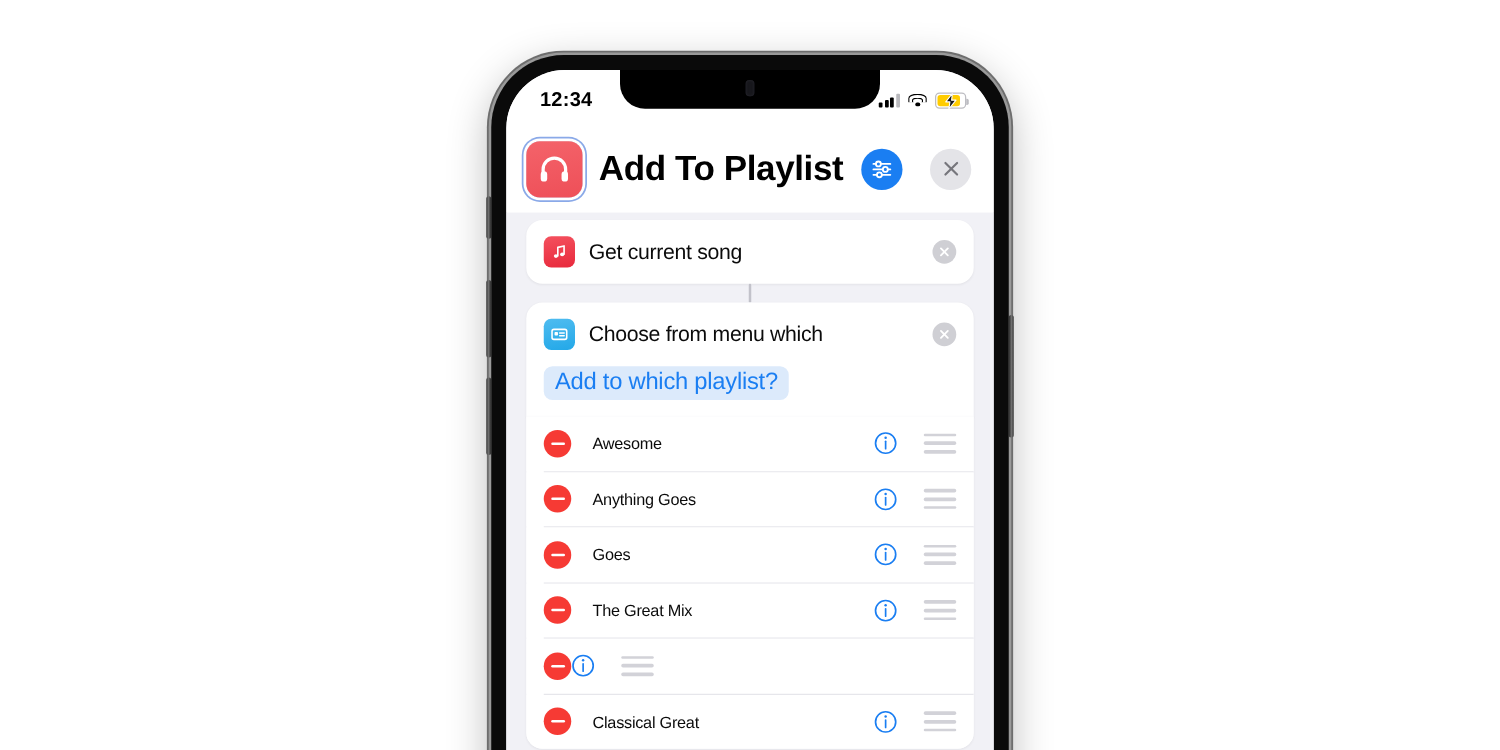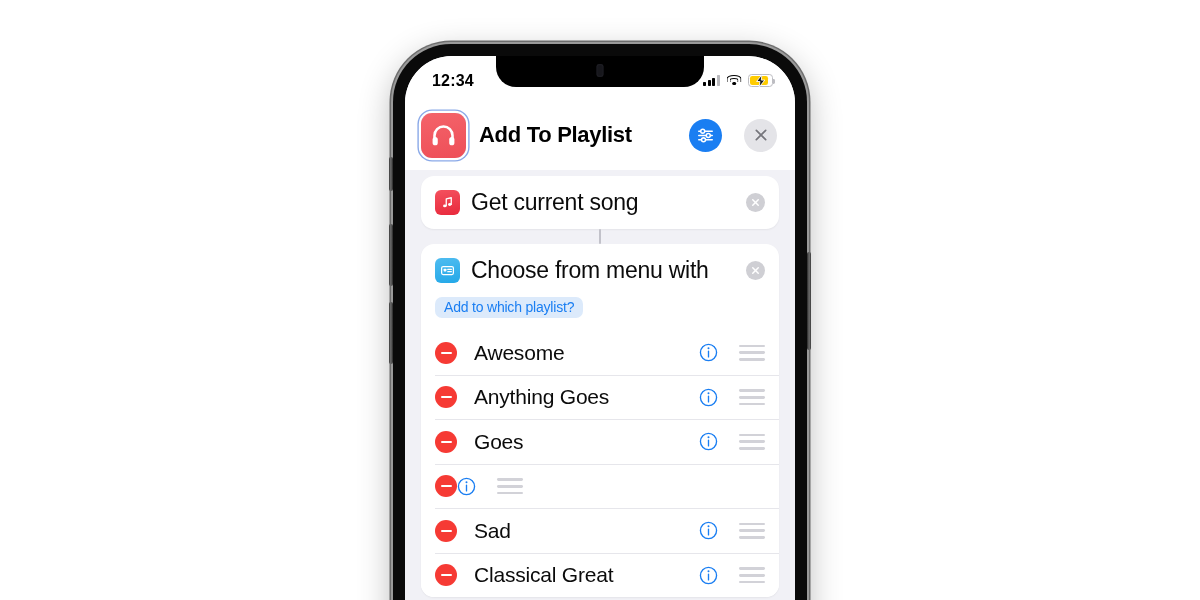--- a/index.html
+++ b/index.html
@@ -91,59 +91,59 @@
     display:flex; align-items:center; padding:0 18px 0 16px; gap:13px;
     z-index:20;
   }
   #app-icon {
     width:45px; height:45px; border-radius:11px;
     background:linear-gradient(170deg,#f4636a,#ee4f58);
     display:flex; align-items:center; justify-content:center;
     box-shadow:0 0 0 2.2px #ffffff, 0 0 0 3.6px #8aa9e8;
     flex:none;
   }
-  #sc-title { font-size:22px; font-weight:700; color:#000; letter-spacing:-.3px; flex:1; }
+  #sc-title { font-size:28px; font-weight:700; color:#000; letter-spacing:-.3px; flex:1; }
 
   .hdr-btn { width:33px; height:33px; border-radius:50%; display:flex; align-items:center; justify-content:center; flex:none; cursor:pointer; }
   #settings-btn { background:#1a7ef2; }
   #close-btn { background:#e4e4e8; margin-left:9px; }
 
   
   #sc-body {
     position:absolute; left:0; right:0; top:114px; bottom:0;
     background:#f1f1f6; padding:6px 16px 0;
     overflow:hidden;
   }
 
   .card {
     background:#ffffff; border-radius:13px;
     box-shadow:0 1px 2px rgba(0,0,0,.055);
   }
   .card-row { display:flex; align-items:center; gap:11px; padding:13px 14px; }
   .act-icon { width:25px; height:25px; border-radius:6px; display:flex; align-items:center; justify-content:center; flex:none; }
   .act-icon.music { background:linear-gradient(170deg,#f4515e,#e8293c); }
   .act-icon.menu  { background:linear-gradient(170deg,#4fbcf0,#23a8e8); }
-  .act-title { font-size:23px; color:#0b0b0b; letter-spacing:-.25px; flex:1; }
+  .act-title { font-size:17px; color:#0b0b0b; letter-spacing:-.25px; flex:1; }
   .clear-btn { width:19px; height:19px; border-radius:50%; background:#cfcfd4; display:flex; align-items:center; justify-content:center; flex:none; cursor:pointer; }
 
   #connector { width:2px; height:15px; background:#c2c2ca; margin:0 auto; border-radius:1px; }
 
   #prompt-wrap { padding:0 14px 13px 14px; }
   #prompt-token {
     display:inline-block; background:#dceafb; color:#1a7ef2;
-    font-size:14px; letter-spacing:-.2px;
+    font-size:19px; letter-spacing:-.2px;
     padding:2px 9px 3px; border-radius:7px; cursor:pointer;
   }
 
   .divider { height:1px; background:#e6e6eb; margin-left:14px; }
 
   .pl-row { display:flex; align-items:center; gap:0; padding:0 14px; height:43.5px; background:#fff; }
   .minus-btn { width:22px; height:22px; border-radius:50%; background:#f63a34; display:flex; align-items:center; justify-content:center; flex:none; cursor:pointer; }
   .minus-bar { width:11px; height:2.3px; background:#fff; border-radius:1.5px; }
-  .pl-name { font-size:21px; color:#0b0b0b; letter-spacing:-.2px; flex:1; padding-left:17px; }
+  .pl-name { font-size:13px; color:#0b0b0b; letter-spacing:-.2px; flex:1; padding-left:17px; }
   .info-btn { width:19px; height:19px; flex:none; margin-right:21px; cursor:pointer; }
   .drag-handle { width:26px; display:flex; flex-direction:column; gap:4.3px; flex:none; cursor:grab; }
   .drag-handle i { display:block; height:2.6px; background:#d2d2d8; border-radius:1.4px; }
 
   #list-card { border-radius:0 0 13px 13px; overflow:hidden; }
 </style>
 </head>
 <body>
 
 <div id="stage">
@@ -248,21 +248,21 @@
         <div class="card" style="border-radius:13px 13px 0 0;">
           <div class="card-row">
             <div class="act-icon menu">
               <svg width="15" height="15" viewBox="0 0 24 24">
                 <rect x="2.6" y="5.6" width="18.8" height="12.8" rx="2.4" fill="none" stroke="#ffffff" stroke-width="2"></rect>
                 <rect x="5.8" y="9" width="4.4" height="4.4" rx="1" fill="#ffffff"></rect>
                 <line x1="12.4" y1="10.2" x2="18.2" y2="10.2" stroke="#ffffff" stroke-width="1.9" stroke-linecap="round"></line>
                 <line x1="12.4" y1="13.8" x2="18.2" y2="13.8" stroke="#ffffff" stroke-width="1.9" stroke-linecap="round"></line>
               </svg>
             </div>
-            <div class="act-title">Choose from menu with</div>
+            <div class="act-title">Choose from menu which</div>
             <div class="clear-btn">
               <svg width="11" height="11" viewBox="0 0 24 24">
                 <g stroke="#ffffff" stroke-width="3.2" stroke-linecap="round">
                   <line x1="6" y1="6" x2="18" y2="18"></line>
                   <line x1="18" y1="6" x2="6" y2="18"></line>
                 </g>
               </svg>
             </div>
           </div>
           <div id="prompt-wrap">
@@ -320,37 +320,37 @@
                 <i></i>
                 <i></i>
                 <i></i>
               </div>
             </div>
             <div class="divider"></div>
             <div class="pl-row">
               <div class="minus-btn">
                 <span class="minus-bar"></span>
               </div>
-              <svg class="info-btn" viewBox="0 0 24 24">
-                <circle cx="12" cy="12" r="10.2" fill="none" stroke="#1a7ef2" stroke-width="1.7"></circle>
-                <circle cx="12" cy="6.6" r="1.25" fill="#1a7ef2"></circle>
-                <line x1="12" y1="10.2" x2="12" y2="17.6" stroke="#1a7ef2" stroke-width="1.7" stroke-linecap="round"></line>
-              </svg>
-              <div class="drag-handle">
-                <i></i>
-                <i></i>
-                <i></i>
-              </div>
-            </div>
-            <div class="divider"></div>
-            <div class="pl-row">
-              <div class="minus-btn">
-                <span class="minus-bar"></span>
-              </div>
-              <div class="pl-name">Sad</div>
+              <div class="pl-name">The Great Mix</div>
+              <svg class="info-btn" viewBox="0 0 24 24">
+                <circle cx="12" cy="12" r="10.2" fill="none" stroke="#1a7ef2" stroke-width="1.7"></circle>
+                <circle cx="12" cy="6.6" r="1.25" fill="#1a7ef2"></circle>
+                <line x1="12" y1="10.2" x2="12" y2="17.6" stroke="#1a7ef2" stroke-width="1.7" stroke-linecap="round"></line>
+              </svg>
+              <div class="drag-handle">
+                <i></i>
+                <i></i>
+                <i></i>
+              </div>
+            </div>
+            <div class="divider"></div>
+            <div class="pl-row">
+              <div class="minus-btn">
+                <span class="minus-bar"></span>
+              </div>
               <svg class="info-btn" viewBox="0 0 24 24">
                 <circle cx="12" cy="12" r="10.2" fill="none" stroke="#1a7ef2" stroke-width="1.7"></circle>
                 <circle cx="12" cy="6.6" r="1.25" fill="#1a7ef2"></circle>
                 <line x1="12" y1="10.2" x2="12" y2="17.6" stroke="#1a7ef2" stroke-width="1.7" stroke-linecap="round"></line>
               </svg>
               <div class="drag-handle">
                 <i></i>
                 <i></i>
                 <i></i>
               </div>

